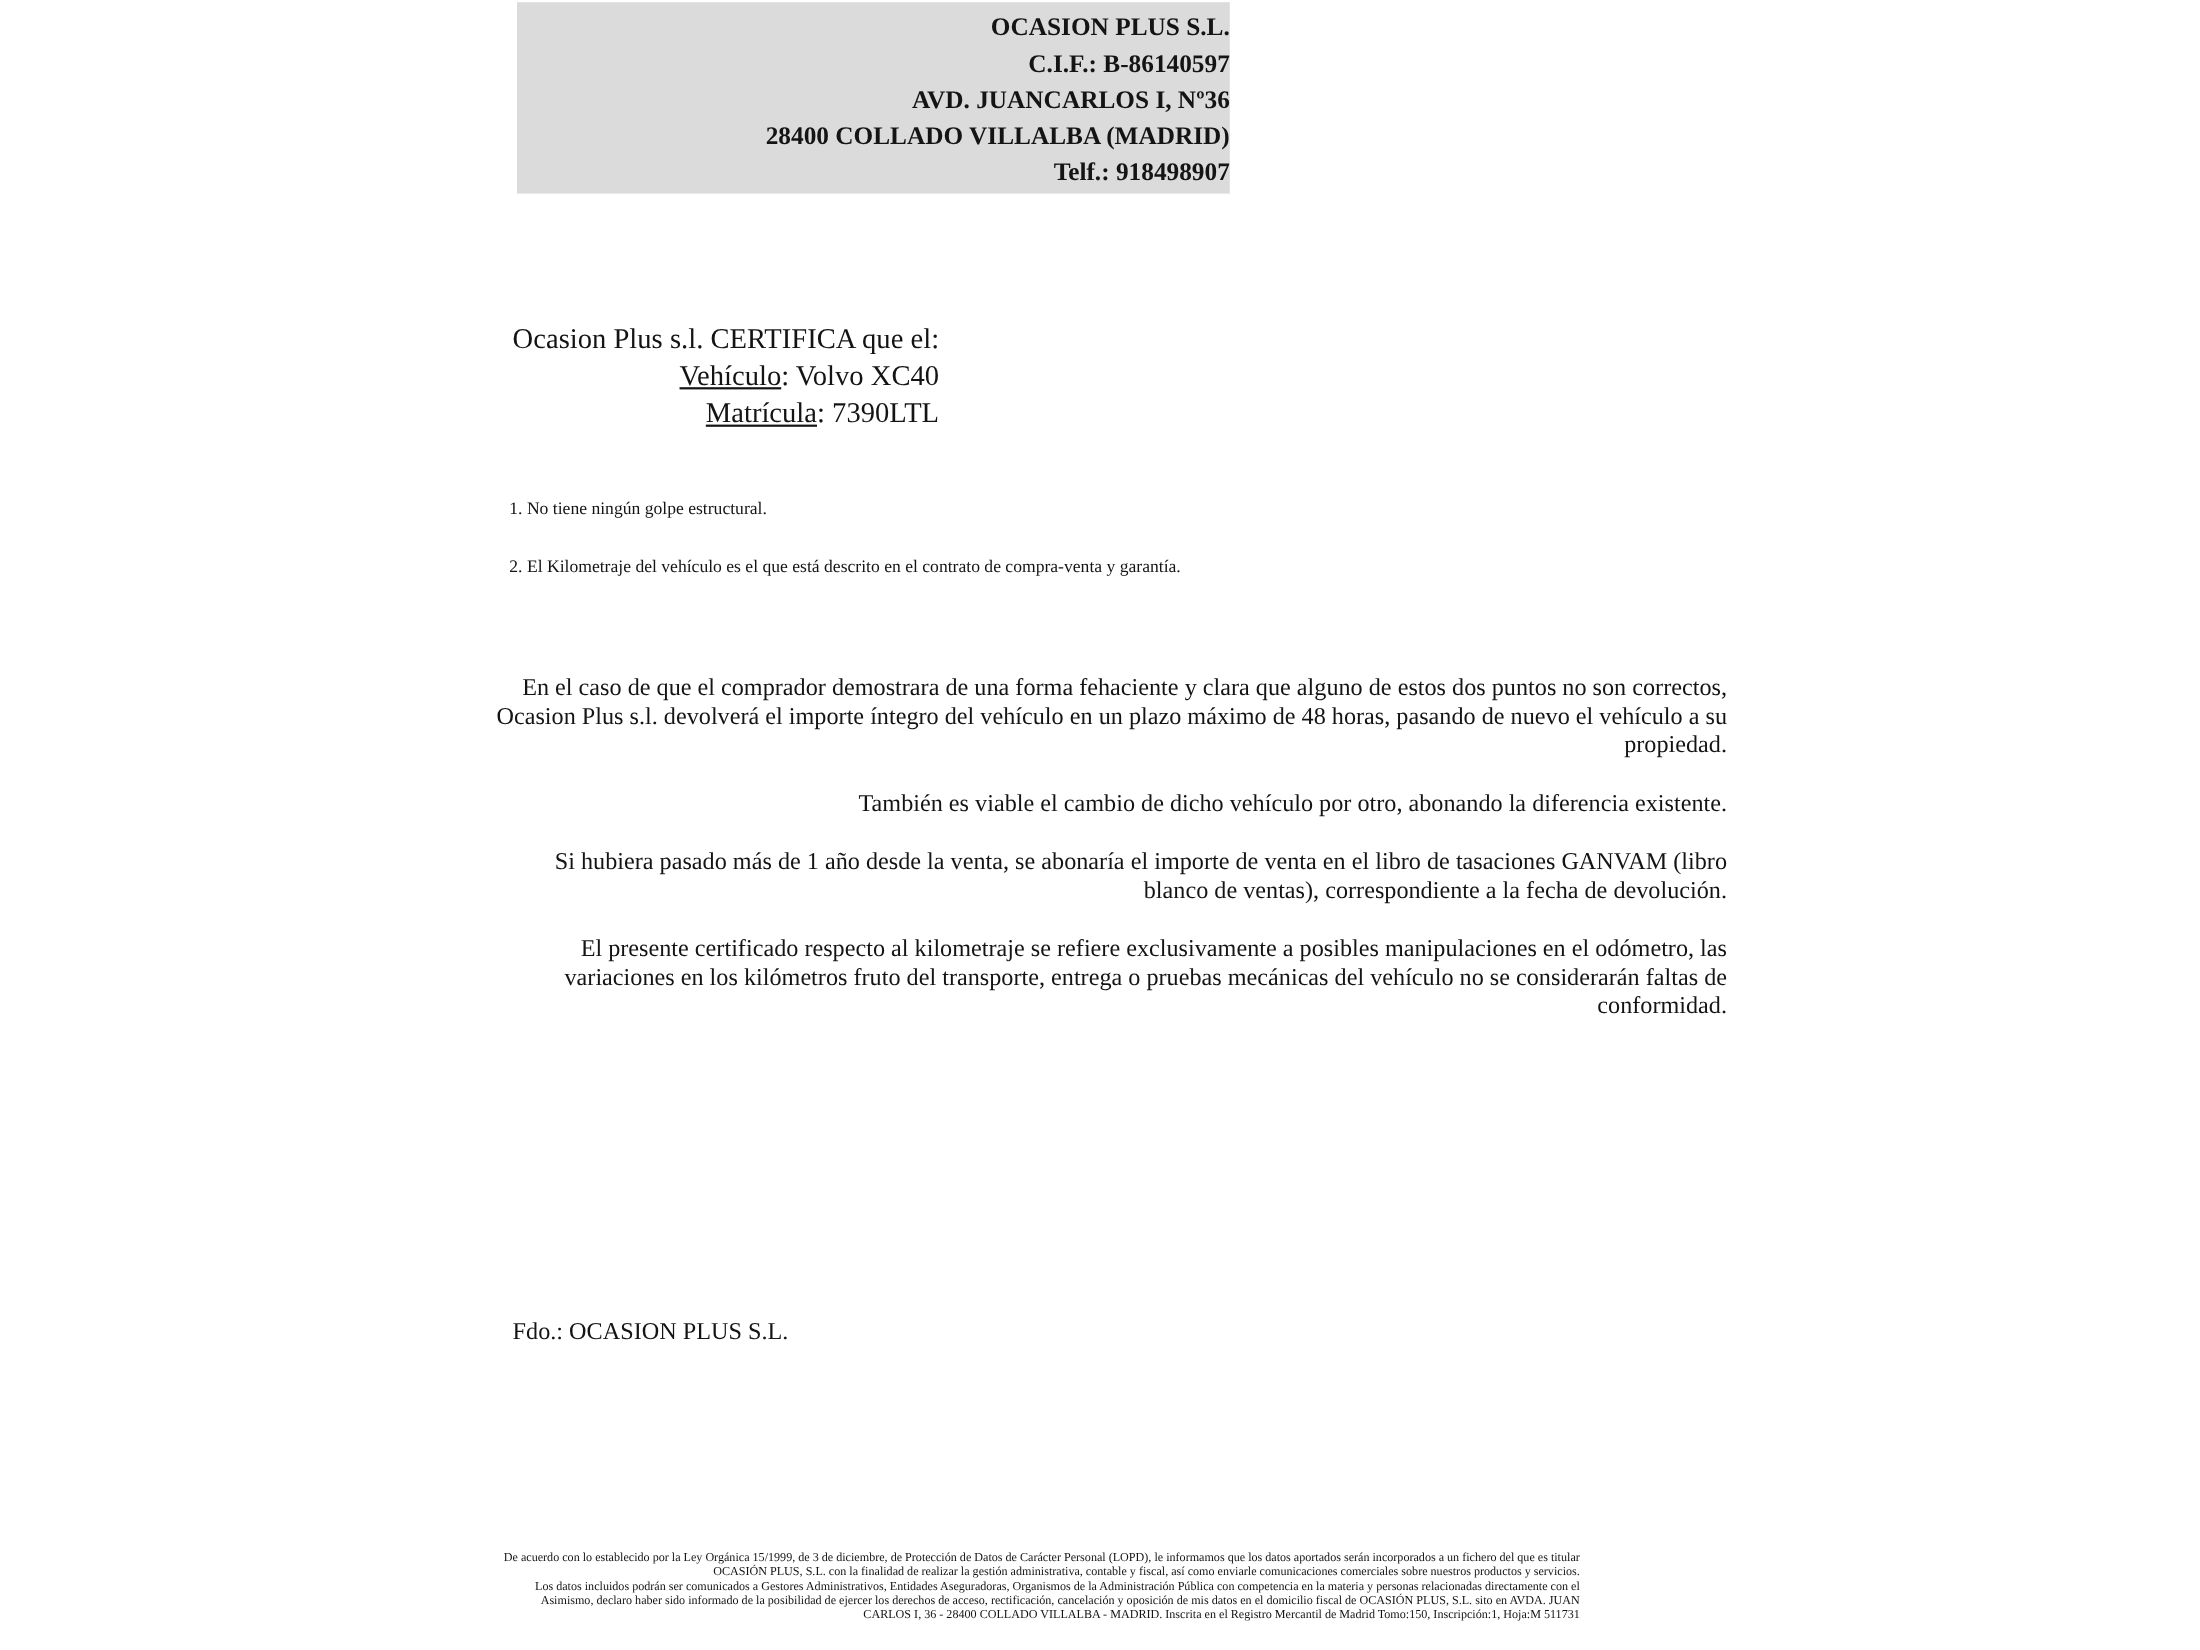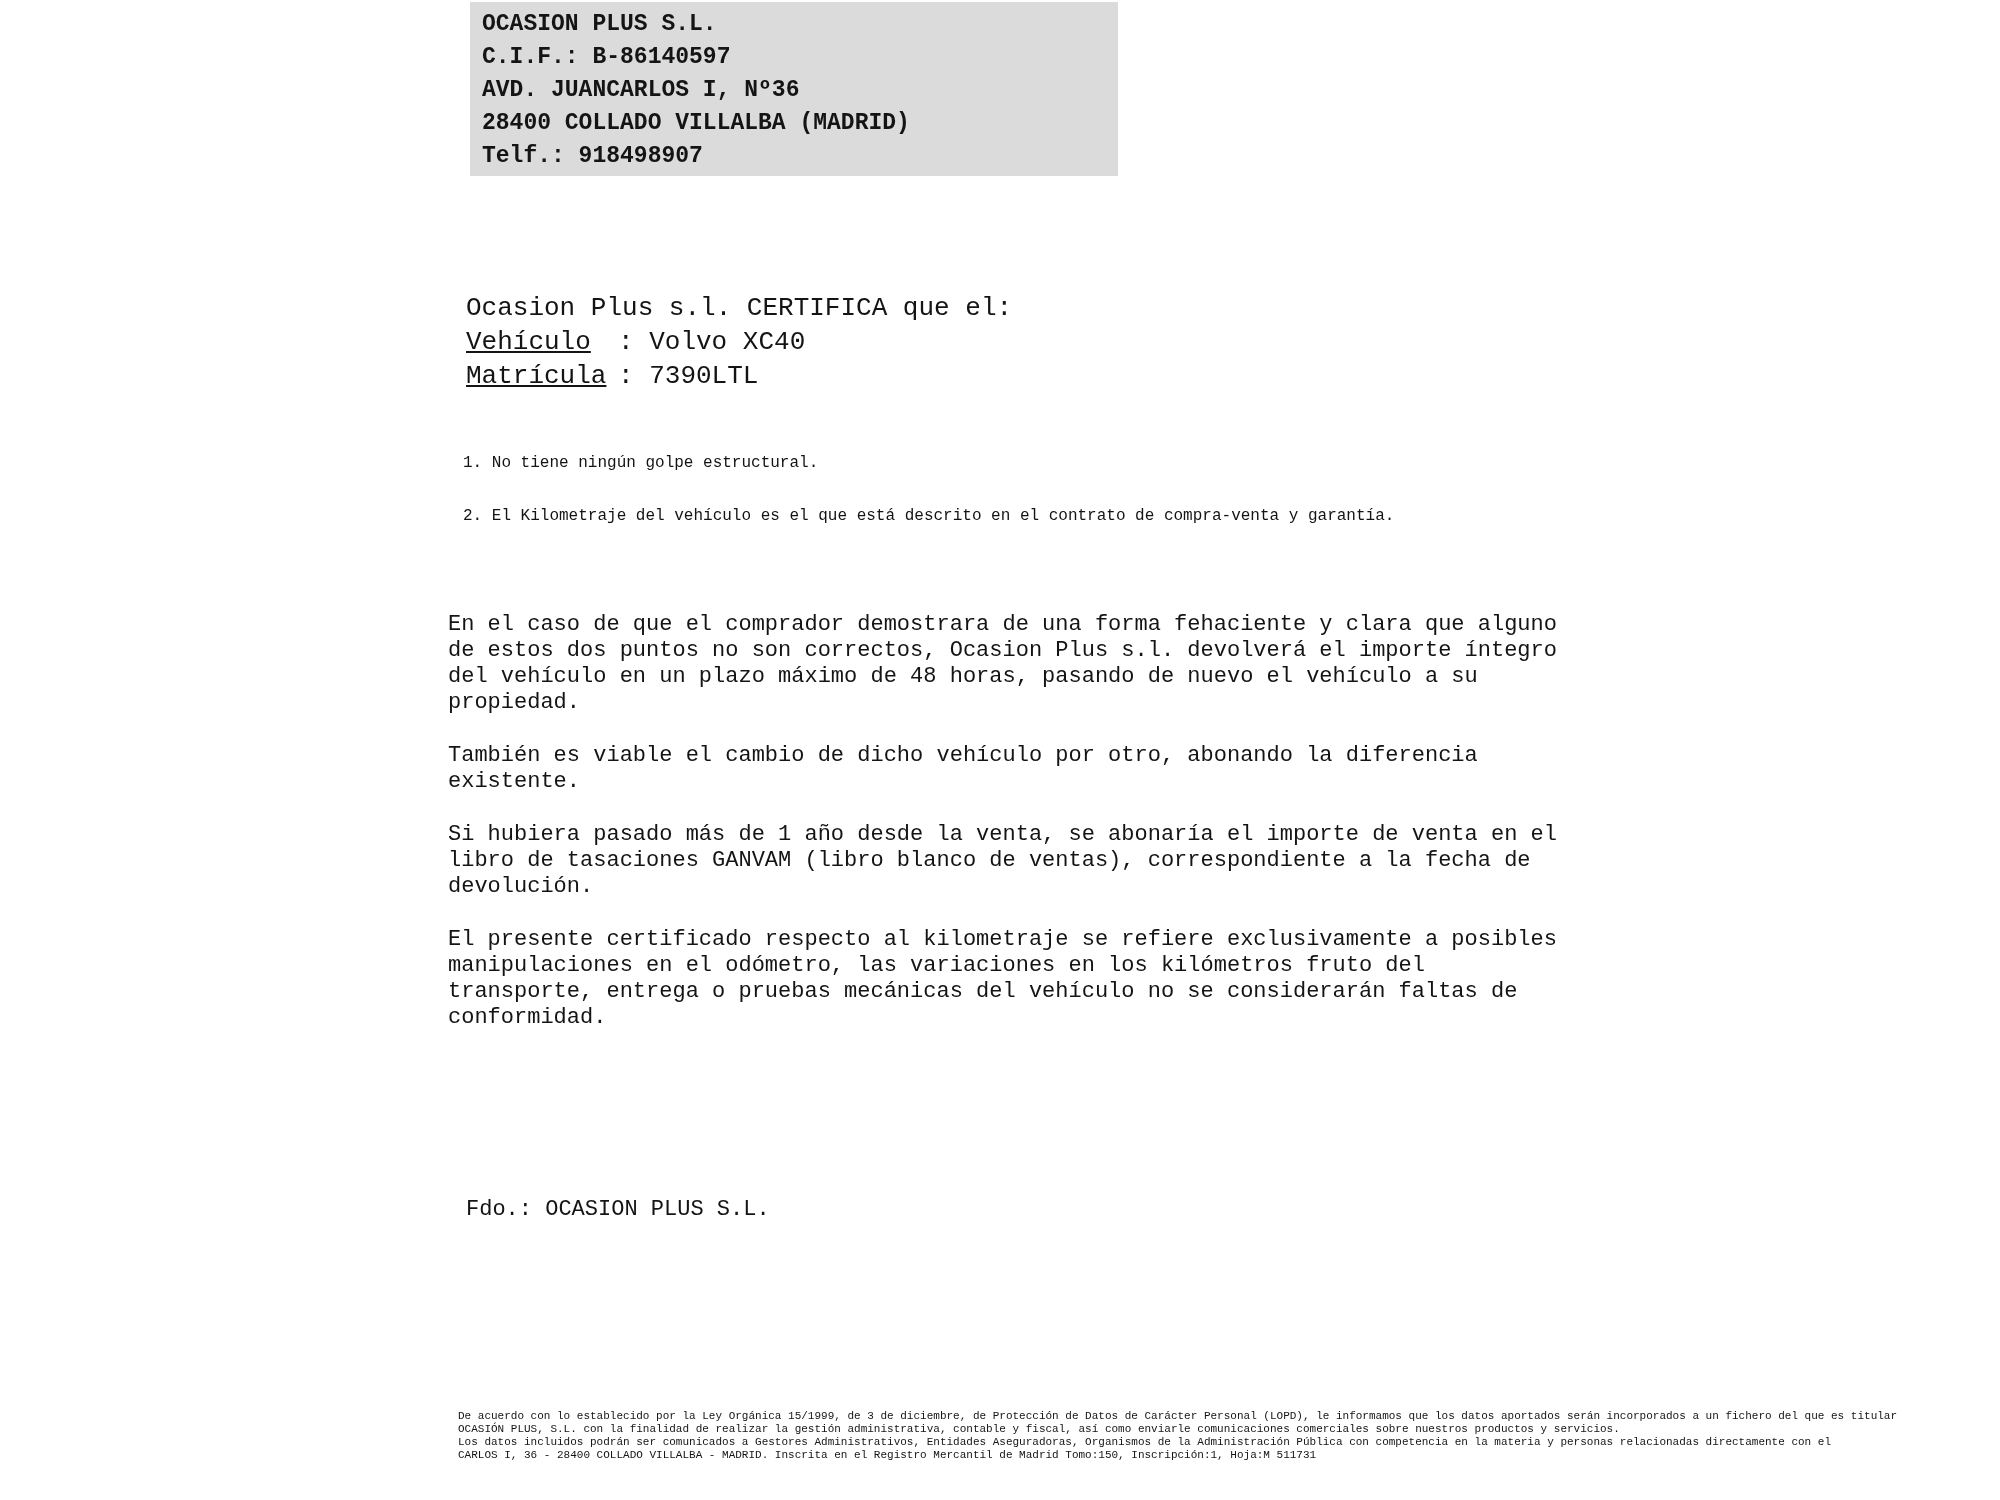--- a/index.html
+++ b/index.html
@@ -5,23 +5,24 @@
   html, body {
     margin: 0;
     padding: 0;
     background: #ffffff;
   }
   .page {
     position: relative;
     width: 2000px;
     height: 1500px;
     background: #ffffff;
-    font-family: Liberation Mono, monospace;
+    font-family: Liberation Serif, serif;
     color: #141414;
     overflow: hidden;
+    text-align: right;
   }
 
   
   .company-header {
     position: absolute;
     left: 470px;
     top: 2px;
     width: 648px;
     height: 174px;
     box-sizing: border-box;
@@ -135,16 +136,17 @@
     <p>Si hubiera pasado más de 1 año desde la venta, se abonaría el importe de venta en el libro de tasaciones GANVAM (libro blanco de ventas), correspondiente a la fecha de devolución.</p>
     <p>El presente certificado respecto al kilometraje se refiere exclusivamente a posibles manipulaciones en el odómetro, las variaciones en los kilómetros fruto del transporte, entrega o pruebas mecánicas del vehículo no se considerarán faltas de conformidad.</p>
   </div>
 
   <div class="signature-line">Fdo.: OCASION PLUS S.L.</div>
 
   <div class="legal-footer">
     <div class="fline">De acuerdo con lo establecido por la Ley Orgánica 15/1999, de 3 de diciembre, de Protección de Datos de Carácter Personal (LOPD), le informamos que los datos aportados serán incorporados a un fichero del que es titular</div>
     <div class="fline">OCASIÓN PLUS, S.L. con la finalidad de realizar la gestión administrativa, contable y fiscal, así como enviarle comunicaciones comerciales sobre nuestros productos y servicios.</div>
     <div class="fline">Los datos incluidos podrán ser comunicados a Gestores Administrativos, Entidades Aseguradoras, Organismos de la Administración Pública con competencia en la materia y personas relacionadas directamente con el</div>
+    <div class="fline">Asimismo, declaro haber sido informado de la posibilidad de ejercer los derechos de acceso, rectificación, cancelación y oposición de mis datos en el domicilio fiscal de OCASIÓN PLUS, S.L. sito en AVDA. JUAN</div>
     <div class="fline">CARLOS I, 36 - 28400 COLLADO VILLALBA - MADRID. Inscrita en el Registro Mercantil de Madrid Tomo:150, Inscripción:1, Hoja:M 511731</div>
   </div>
 
 </div>
 
 </body></html>

